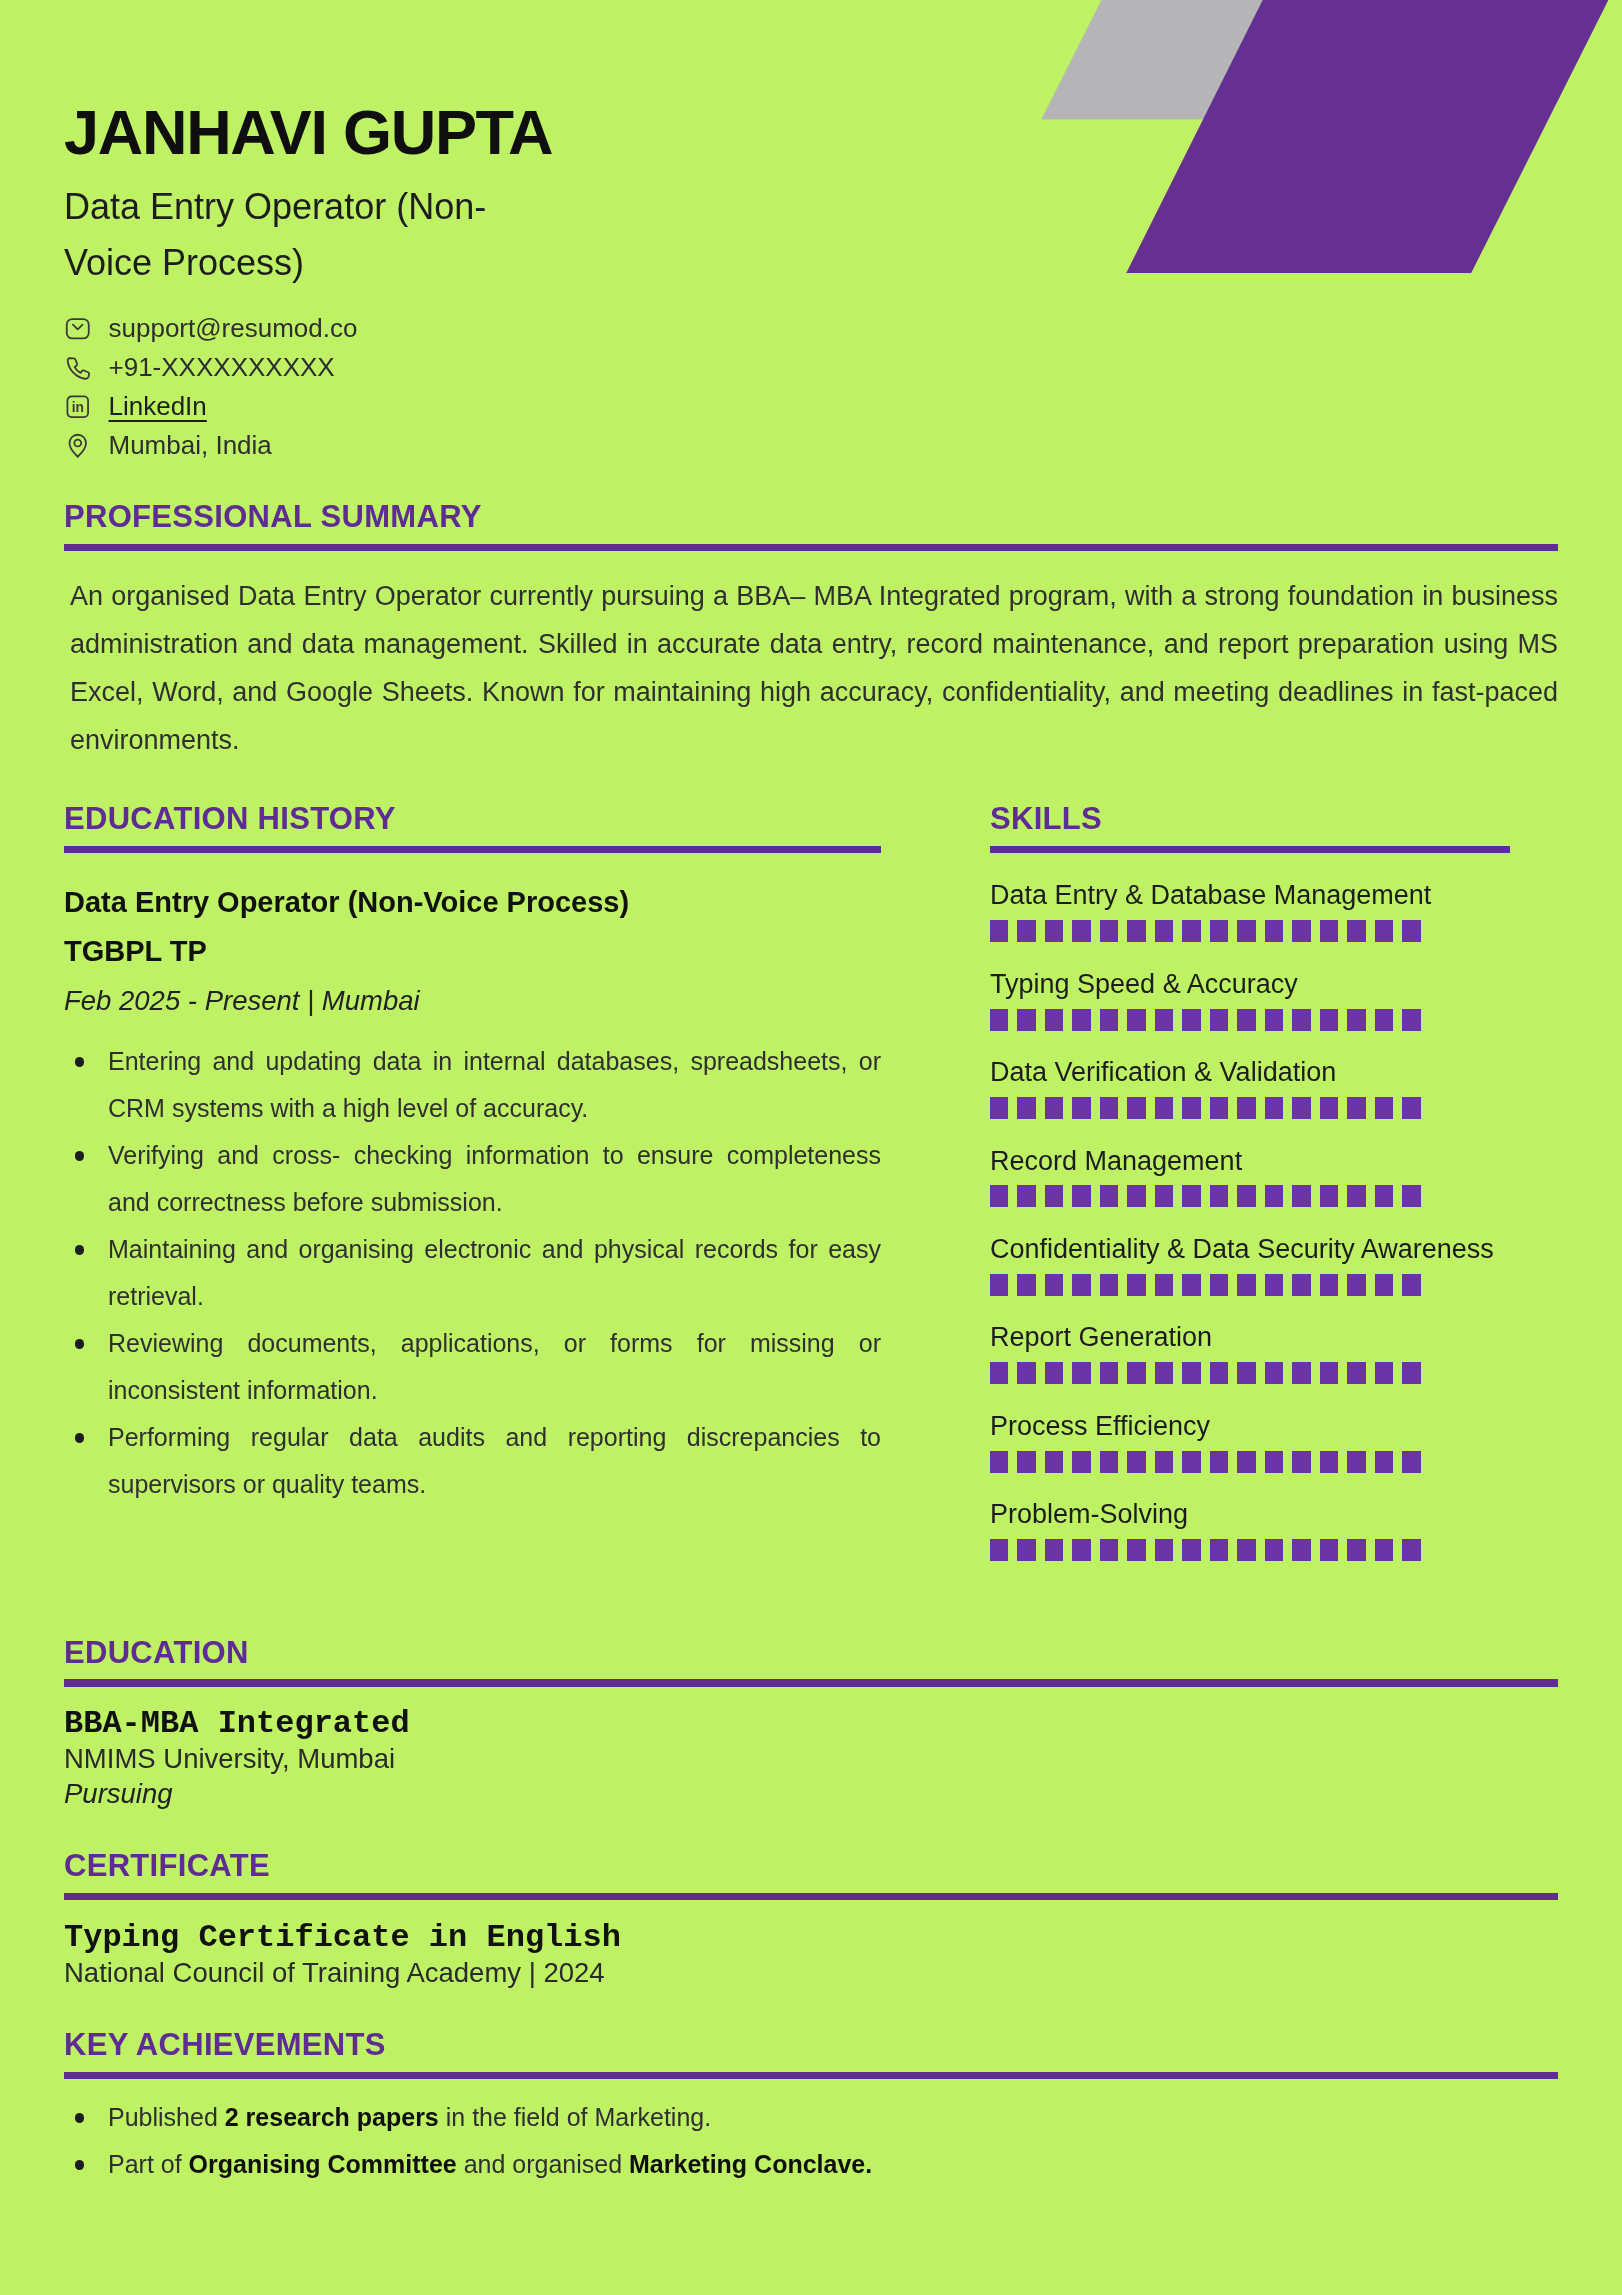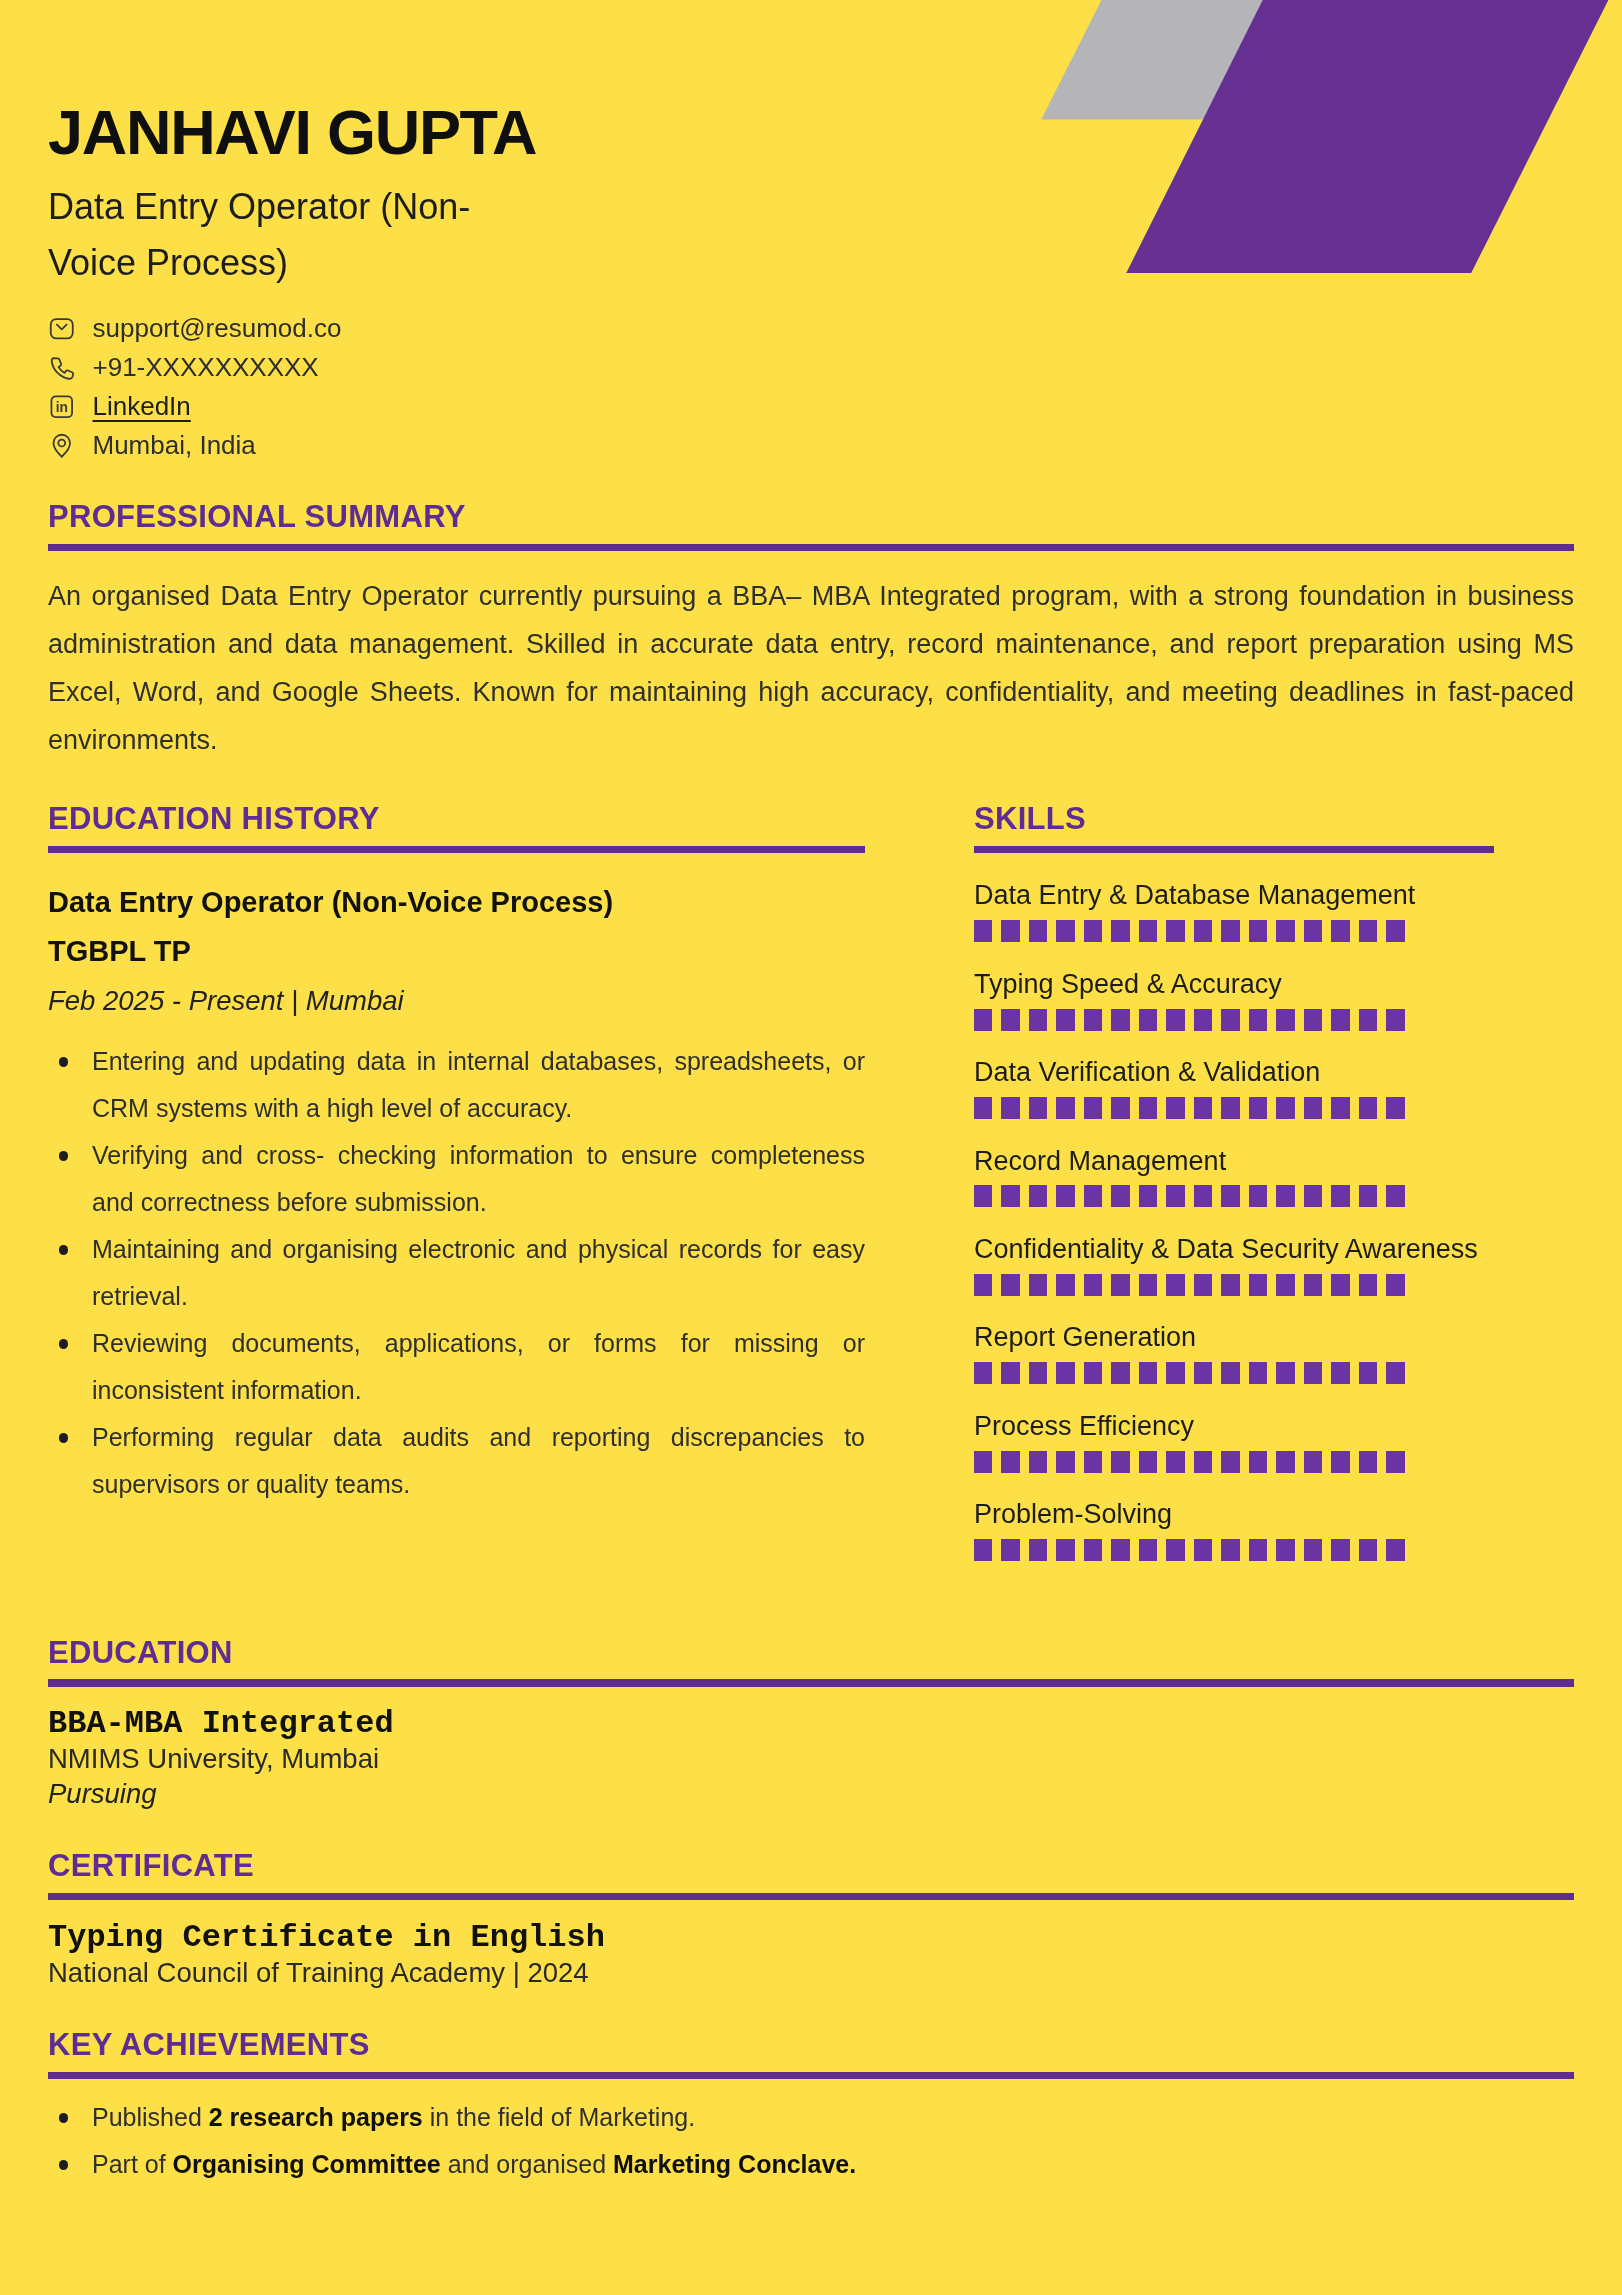--- a/index.html
+++ b/index.html
@@ -1,24 +1,24 @@
 <!DOCTYPE html>
 <html style="font-size:10.5px"><head>
 <meta charset="utf-8">
 <style>
   html,body{margin:0;padding:0;background:#e8e8e8;}
   .page{
     position:relative;
     width:1622px;height:2295px;
-    background:#fde047;
+    background:#bef264;
     overflow:hidden;
     font-family:"Liberation Sans","DejaVu Sans",sans-serif;
     color:#2f2f2f;
     box-sizing:border-box;
-    padding:0 48px;
+    padding:0 64px;
   }
   
   .deco{position:absolute;top:0;left:0;width:1622px;height:294px;display:block;pointer-events:none;}
   .deco-gray{fill:#b5b4b6;}
   .deco-purple{fill:#662f92;}
 
   
   .header{position:relative;padding-top:98px;}
   .name{
     margin:0;font-size:63px;line-height:1.1;font-weight:bold;
@@ -30,21 +30,21 @@
   .contact-row .cicon{width:27.5px;height:27.5px;flex:0 0 27.5px;}
   .cicon svg{width:27.5px;height:27.5px;display:block;stroke:#3a3a3a;fill:none;stroke-width:2.6;stroke-linecap:round;stroke-linejoin:round;}
   .link{text-decoration:underline;text-decoration-thickness:2px;text-underline-offset:4.6px;color:#1d1d1d;}
 
   
   .sec-head{margin:0;font-size:31px;line-height:1.15;font-weight:bold;color:#5e2c93;letter-spacing:0.3px;}
   .sec-bar{height:7.2px;background:#5e2c93;margin-top:9.2px;}
 
   .sec-summary{margin-top:34px;}
   .summary-text{
-    margin:21px 0 0 0;font-size:27px;line-height:48px;
+    margin:21px 0 0 6px;font-size:27px;line-height:48px;
     text-align:justify;color:#2f2f2f;
   }
 
   
   .columns{display:flex;margin-top:37px;gap:109px;}
   .col-left{width:817px;flex:0 0 817px;}
   .col-right{width:520px;flex:0 0 520px;}
 
   .job-block{margin-top:25px;}
   .jb-title{font-size:29px;line-height:49px;font-weight:bold;color:#111;}

